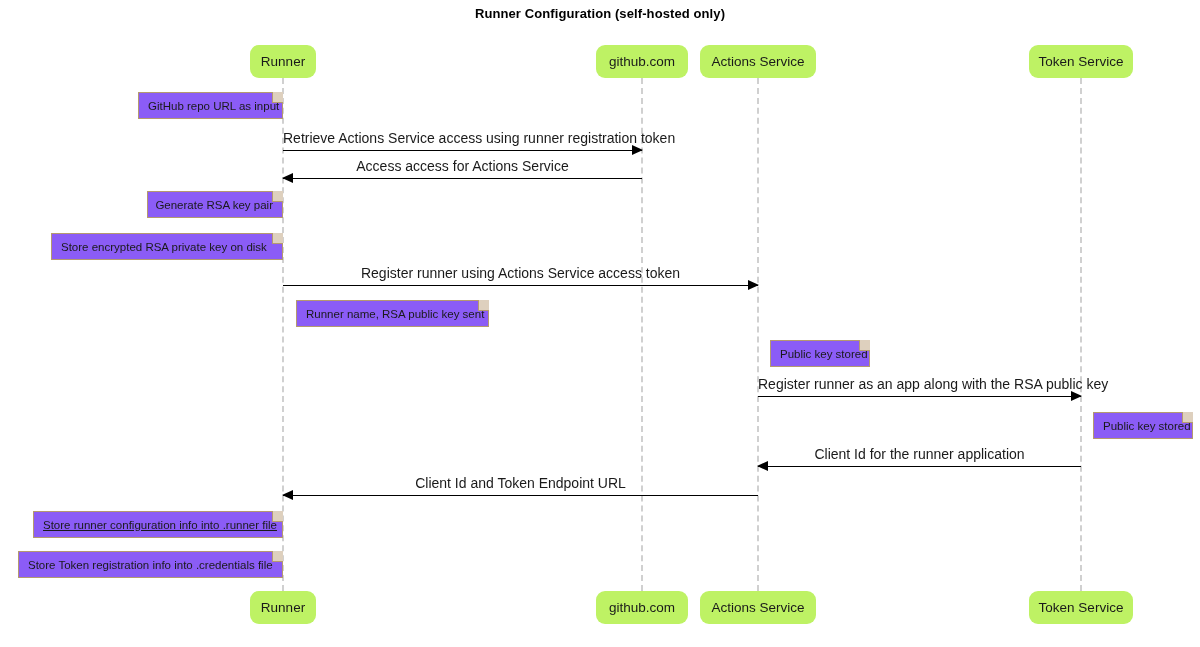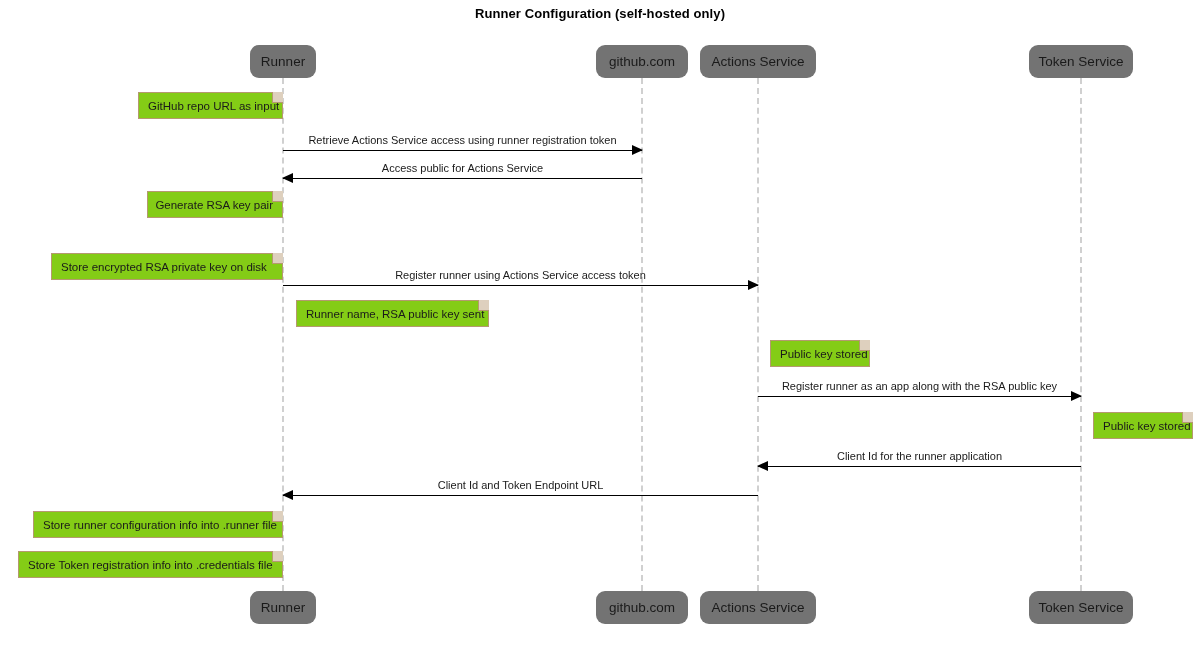--- a/index.html
+++ b/index.html
@@ -16,33 +16,33 @@
   }
 
   
   .lifeline{
     position:absolute;width:0;border-left:2px dashed #d0d0d0;
   }
 
   
   .participant{
     position:absolute;
-    background:#737373;
+    background:#bef264;
     border-radius:9px;
     height:33px;
     display:flex;align-items:center;justify-content:center;
     font-size:13.5px;color:#1a1a1a;
     box-sizing:border-box;
     white-space:nowrap;
   }
 
   
   .note{
     position:absolute;
-    background:#84cc16;
+    background:#8b5cf6;
     border:1px solid #b5996f;
     box-sizing:border-box;
     height:27px;
     display:flex;align-items:center;
     padding:0 9px;
     font-size:11.5px;color:#1a1a1a;
     white-space:nowrap;
   }
   .note .fold{
     position:absolute;top:-1px;right:-1px;
@@ -63,21 +63,21 @@
     position:absolute;top:-5px;
     width:0;height:0;
     border-top:5.5px solid transparent;
     border-bottom:5.5px solid transparent;
   }
   .msg.right .head{right:-1px;border-left:11px solid #000;}
   .msg.left  .head{left:-1px; border-right:11px solid #000;}
   .msg .label{
     position:absolute;bottom:4px;
     width:100%;text-align:center;
-    font-size:11px;color:#1a1a1a;
+    font-size:14px;color:#1a1a1a;
     white-space:nowrap;
   }
 </style>
 </head>
 <body>
 
 <div id="stage">
   <div class="title">Runner Configuration (self-hosted only)</div>
   <div id="lifelines">
       <div class="lifeline" style="left: 282px; top: 78px; height: 513px;"></div>
@@ -115,21 +115,21 @@
     </div>
   <div id="messages">
       <div class="msg right" style="left: 283px; width: 359px; top: 150px;">
         <div class="line"></div>
         <div class="head"></div>
         <div class="label">Retrieve Actions Service access using runner registration token</div>
       </div>
       <div class="msg left" style="left: 283px; width: 359px; top: 178px;">
         <div class="line"></div>
         <div class="head"></div>
-        <div class="label">Access public for Actions Service</div>
+        <div class="label">Access access for Actions Service</div>
       </div>
       <div class="msg right" style="left: 283px; width: 475px; top: 285px;">
         <div class="line"></div>
         <div class="head"></div>
         <div class="label">Register runner using Actions Service access token</div>
       </div>
       <div class="msg right" style="left: 758px; width: 323px; top: 396px;">
         <div class="line"></div>
         <div class="head"></div>
         <div class="label">Register runner as an app along with the RSA public key</div>
@@ -147,37 +147,37 @@
     </div>
   <div id="notes">
       <div class="note" style="top: 92px; width: 145px; left: 138px;">
         <span>GitHub repo URL as input</span>
         <span class="fold"></span>
       </div>
       <div class="note" style="top: 191px; width: 136px; left: 147px; justify-content: flex-end;">
         <span>Generate RSA key pair</span>
         <span class="fold"></span>
       </div>
-      <div class="note" style="top: 233px; width: 232px; left: 51px; margin-top: 20px;">
+      <div class="note" style="top: 233px; width: 232px; left: 51px;">
         <span>Store encrypted RSA private key on disk</span>
         <span class="fold"></span>
       </div>
       <div class="note" style="top: 300px; width: 193px; left: 296px;">
         <span>Runner name, RSA public key sent</span>
         <span class="fold"></span>
       </div>
       <div class="note" style="top: 340px; width: 100px; left: 770px;">
         <span>Public key stored</span>
         <span class="fold"></span>
       </div>
       <div class="note" style="top: 412px; width: 100px; left: 1093px;">
         <span>Public key stored</span>
         <span class="fold"></span>
       </div>
-      <div class="note" style="top: 511px; width: 250px; left: 33px;">
+      <div class="note" style="top: 511px; width: 250px; left: 33px; text-decoration: underline;">
         <span>Store runner configuration info into .runner file</span>
         <span class="fold"></span>
       </div>
       <div class="note" style="top: 551px; width: 265px; left: 18px; align-items: center;">
         <span>Store Token registration info into .credentials file</span>
         <span class="fold"></span>
       </div>
     </div>
 </div>
 

